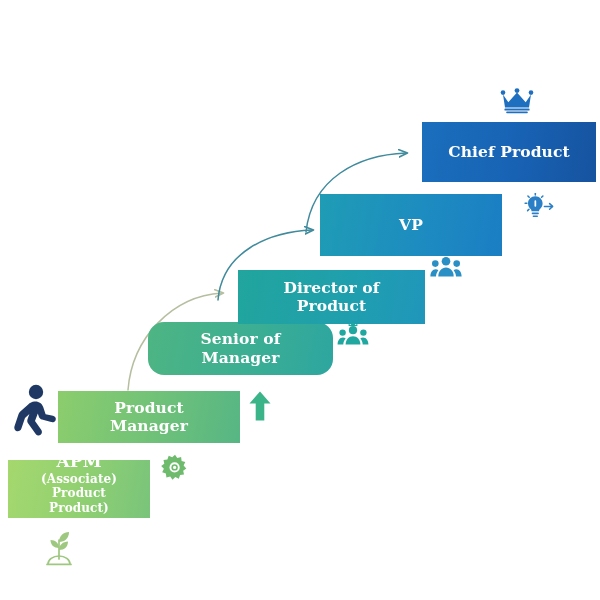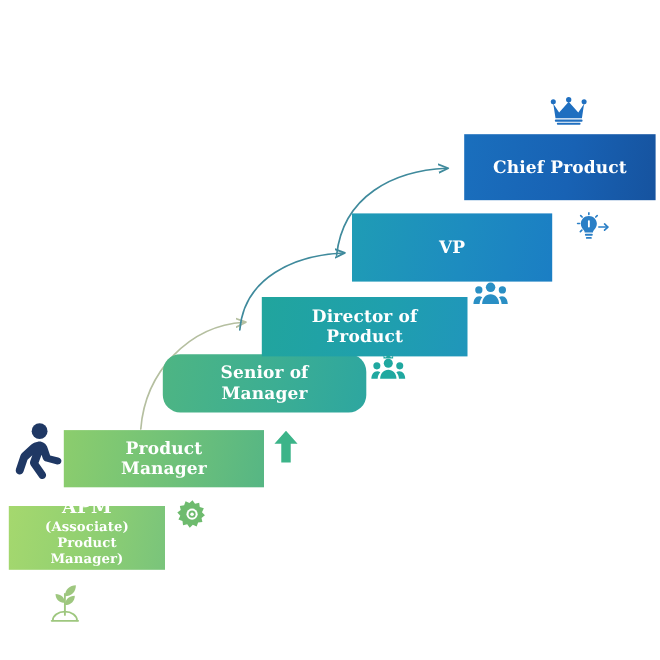--- a/index.html
+++ b/index.html
@@ -112,21 +112,21 @@
 
     <path d="M218,300 C222,252 268,232 312,230" fill="none" stroke="#3f8a9c" stroke-width="1.5" stroke-linecap="round" marker-end="url(#head-teal)"></path>
 
     <path d="M306,232 C312,178 358,155 406,153" fill="none" stroke="#3f8a9c" stroke-width="1.5" stroke-linecap="round" marker-end="url(#head-teal)"></path>
   </svg>
 
   <div class="step-box" id="step-apm">
     <span class="step-line title">APM</span>
     <span class="step-line">(Associate)</span>
     <span class="step-line">Product</span>
-    <span class="step-line">Manager)</span>
+    <span class="step-line">Product)</span>
   </div>
 
   <div class="step-box" id="step-pm">
     <span class="step-line">Product</span>
     <span class="step-line">Manager</span>
   </div>
 
   <div class="step-box" id="step-senior">
     <span class="step-line">Senior of</span>
     <span class="step-line">Manager</span>

